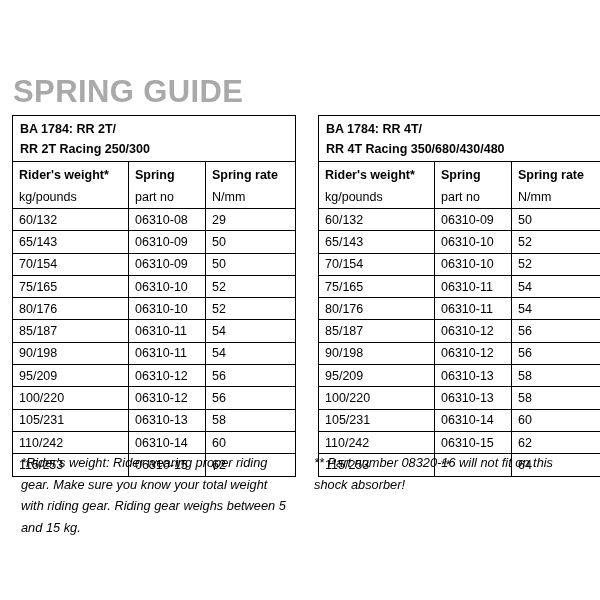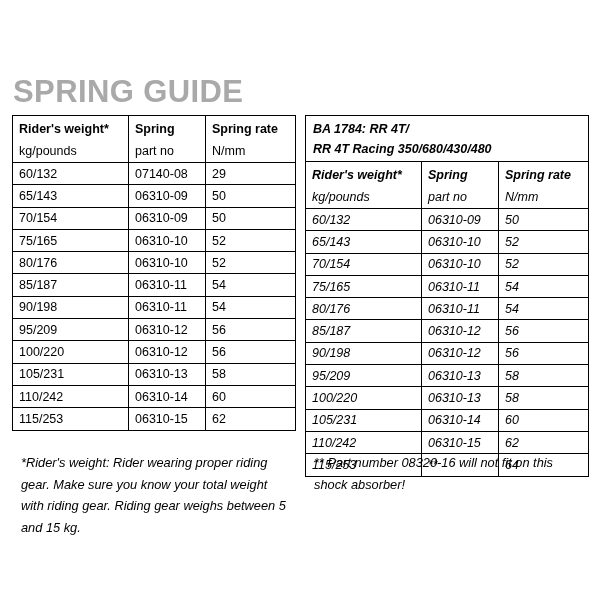--- a/index.html
+++ b/index.html
@@ -34,21 +34,21 @@
     color: #a9a9a9;
     white-space: nowrap;
   }
 
   
   .table-wrap {
     position: absolute;
     top: 115px;
   }
   .table-wrap.left  { left: 12px;  width: 283px; }
-  .table-wrap.right { left: 305px; width: 283px; font-style: italic; }
+  .table-wrap.right { left: 318px; width: 283px; }
 
   table.spring-table {
     width: 100%;
     border-collapse: collapse;
     table-layout: fixed;
     border: 1.6px solid #000;
   }
   table.spring-table td {
     border: 1px solid #000;
     padding: 0 0 0 6px;
@@ -121,34 +121,40 @@
   <div class="page-title">SPRING GUIDE</div>
 
   <div class="table-wrap left">
     <table class="spring-table">
       <colgroup>
         <col class="c-weight">
           <col class="c-part">
           <col class="c-rate">
       </colgroup>
       <tbody>
+        <tr class="band-row first">
+          <td colspan="3">BA 1784: RR 2T/</td>
+        </tr>
+        <tr class="band-row last">
+          <td colspan="3">RR 2T Racing 250/300</td>
+        </tr>
         <tr class="head-row first">
           <td>Rider's weight*</td>
           <td>Spring</td>
           <td>Spring rate</td>
         </tr>
         <tr class="head-row second">
           <td>kg/pounds</td>
           <td>part no</td>
           <td>N/mm</td>
         </tr>
 
         <tr class="data-row">
           <td>60/132</td>
-          <td>07140-08</td>
+          <td>06310-08</td>
           <td>29</td>
         </tr>
         <tr class="data-row">
           <td>65/143</td>
           <td>06310-09</td>
           <td>50</td>
         </tr>
         <tr class="data-row">
           <td>70/154</td>
           <td>06310-09</td>

